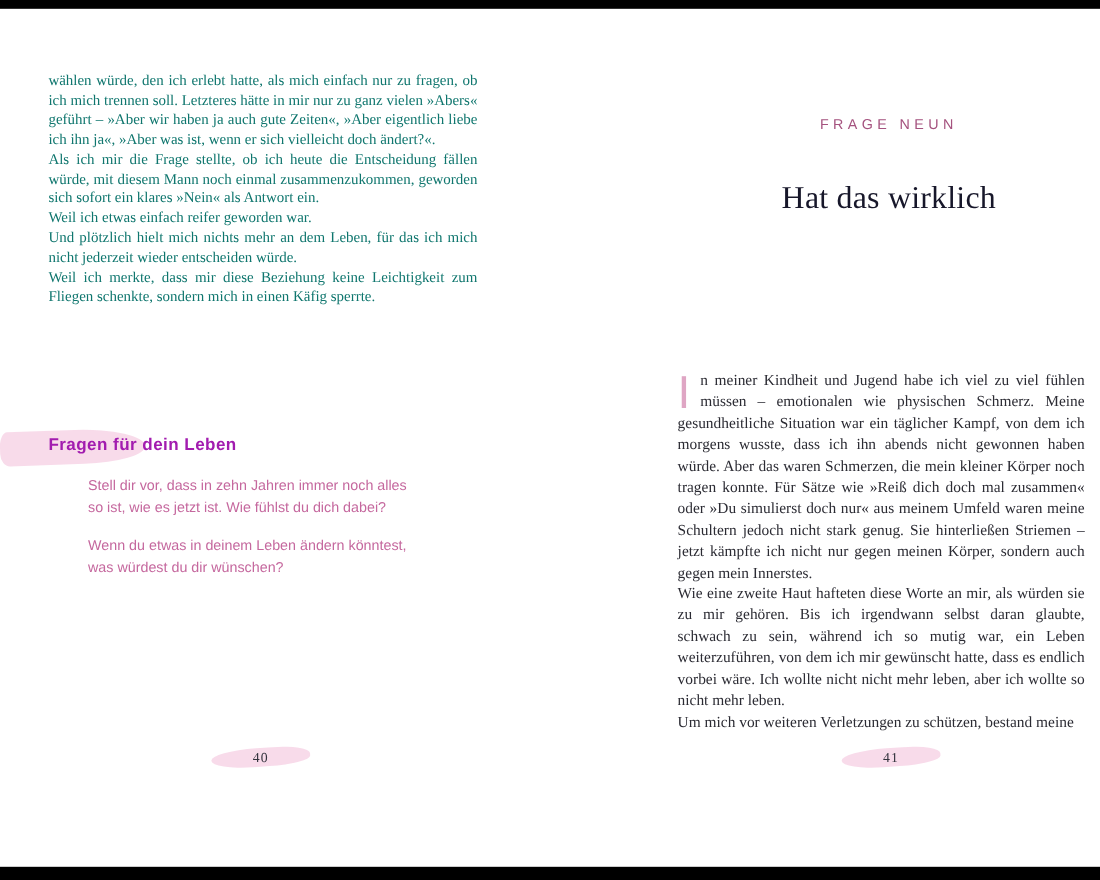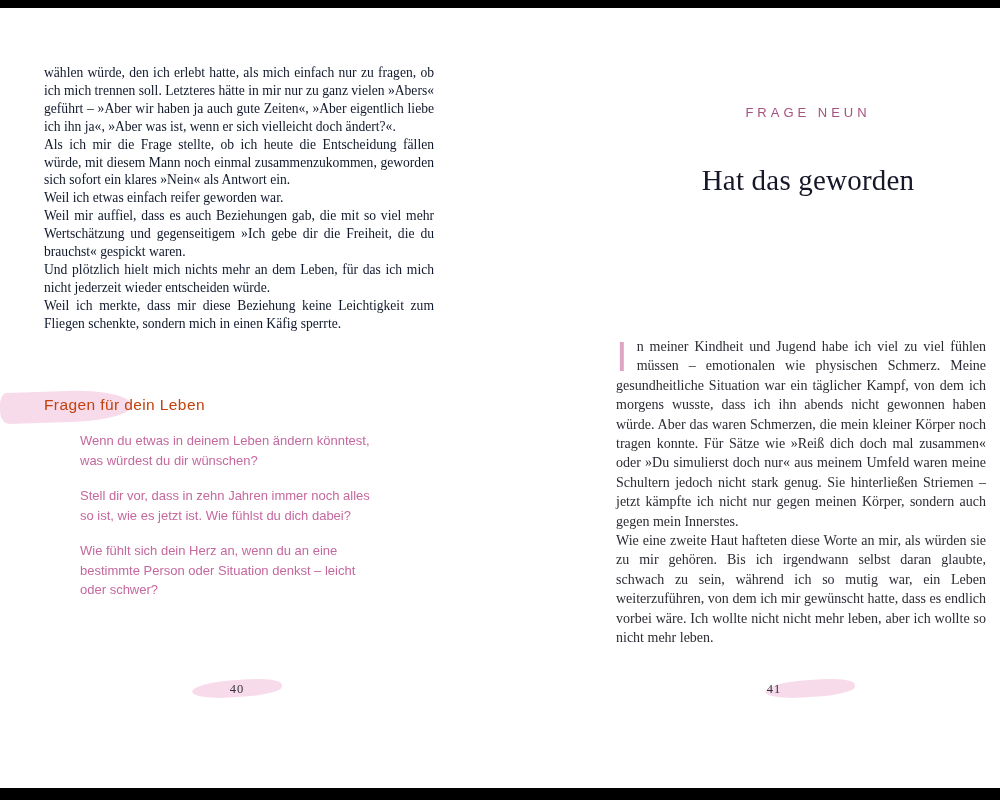--- a/index.html
+++ b/index.html
@@ -22,21 +22,21 @@
   .letterbox.bottom { bottom: 0; height: 12px; }
 
   
   .left-body {
     position: absolute;
     left: 44px;
     top: 64px;
     width: 390px;
     font-size: 13.6px;
     line-height: 17.9px;
-    color: #0f172a;
+    color: #0f766e;
     text-align: justify;
     hyphens: auto;
     -webkit-hyphens: auto;
   }
   .left-body p { margin: 0; }
 
   .brush {
     position: absolute;
     background: #f7d7e8;
     opacity: 0.9;
@@ -48,24 +48,24 @@
     height: 31px;
     border-radius: 8px 55% 48% 10px / 48% 62% 52% 42%;
     transform: rotate(-2deg);
   }
   .section-heading {
     position: absolute;
     left: 44px;
     top: 396px;
     margin: 0;
     font-family: "Liberation Sans", sans-serif;
-    font-weight: normal;
+    font-weight: bold;
     font-size: 15.5px;
     letter-spacing: 0.4px;
-    color: #c2410c;
+    color: #a21caf;
     z-index: 2;
   }
   .questions {
     position: absolute;
     left: 80px;
     top: 431px;
     width: 302px;
     font-family: "Liberation Sans", sans-serif;
     font-size: 13px;
     line-height: 19.5px;
@@ -126,21 +126,21 @@
     position: absolute;
     top: 682px;
     width: 90px;
     text-align: center;
     font-size: 12.5px;
     color: #33333d;
     z-index: 2;
     letter-spacing: 1px;
   }
   .page-number.left-num { left: 192px; text-align: center; }
-  .page-number.right-num { left: 729px; }
+  .page-number.right-num { left: 765px; }
   .num-brush {
     top: 680px;
     width: 90px;
     height: 17px;
     border-radius: 55% 45% 50% 50% / 60% 55% 50% 60%;
     transform: rotate(-4deg);
     z-index: 1;
   }
   .num-brush.left-num-brush { left: 192px; }
   .num-brush.right-num-brush { left: 765px; }
@@ -150,46 +150,45 @@
 
 <div class="screen">
 
   <div class="letterbox top"></div>
 
   <div>
     <div class="left-body">
       <p>wählen würde, den ich erlebt hatte, als mich einfach nur zu fragen, ob ich mich trennen soll. Letzteres hätte in mir nur zu ganz vielen »Abers« geführt – »Aber wir haben ja auch gute Zeiten«, »Aber eigentlich liebe ich ihn ja«, »Aber was ist, wenn er sich vielleicht doch ändert?«.</p>
       <p>Als ich mir die Frage stellte, ob ich heute die Entscheidung fällen würde, mit diesem Mann noch einmal zusammenzukommen, geworden sich sofort ein klares »Nein« als Antwort ein.</p>
       <p>Weil ich etwas einfach reifer geworden war.</p>
-      <p>Weil mir auffiel, dass es auch Beziehungen gab, die mit so viel mehr Wertschätzung und gegenseitigem »Ich gebe dir die Freiheit, die du brauchst« gespickt waren.</p>
       <p>Und plötzlich hielt mich nichts mehr an dem Leben, für das ich mich nicht jederzeit wieder entscheiden würde.</p>
       <p>Weil ich merkte, dass mir diese Beziehung keine Leichtigkeit zum Fliegen schenkte, sondern mich in einen Käfig sperrte.</p>
     </div>
 
     <div class="brush heading-brush"></div>
     <h2 class="section-heading">Fragen für dein Leben</h2>
 
     <div class="questions">
+      <p>Stell dir vor, dass in zehn Jahren immer noch alles so ist, wie es jetzt ist. Wie fühlst du dich dabei?</p>
       <p>Wenn du etwas in deinem Leben ändern könntest, was würdest du dir wünschen?</p>
-      <p>Stell dir vor, dass in zehn Jahren immer noch alles so ist, wie es jetzt ist. Wie fühlst du dich dabei?</p>
-      <p>Wie fühlt sich dein Herz an, wenn du an eine bestimmte Person oder Situation denkst – leicht oder schwer?</p>
     </div>
 
     <div class="brush num-brush left-num-brush"></div>
     <div class="page-number left-num">40</div>
   </div>
 
   <div>
     <div class="kicker">FRAGE NEUN</div>
 
-    <h1 class="chapter-title"><span>Hat das geworden</span><br></h1>
+    <h1 class="chapter-title"><span>Hat das wirklich</span><br></h1>
 
     <div class="right-body">
       <p><span class="dropcap">I</span><span>n meiner Kindheit und Jugend habe ich viel zu viel fühlen müssen – emotionalen wie physischen Schmerz. Meine gesundheitliche Situation war ein täglicher Kampf, von dem ich morgens wusste, dass ich ihn abends nicht gewonnen haben würde. Aber das waren Schmerzen, die mein kleiner Körper noch tragen konnte. Für Sätze wie »Reiß dich doch mal zusammen« oder »Du simulierst doch nur« aus meinem Umfeld waren meine Schultern jedoch nicht stark genug. Sie hinterließen Striemen – jetzt kämpfte ich nicht nur gegen meinen Körper, sondern auch gegen mein Innerstes.</span></p>
       <p>Wie eine zweite Haut hafteten diese Worte an mir, als würden sie zu mir gehören. Bis ich irgendwann selbst daran glaubte, schwach zu sein, während ich so mutig war, ein Leben weiterzuführen, von dem ich mir gewünscht hatte, dass es endlich vorbei wäre. Ich wollte nicht nicht mehr leben, aber ich wollte so nicht mehr leben.</p>
+      <p>Um mich vor weiteren Verletzungen zu schützen, bestand meine</p>
     </div>
 
     <div class="brush num-brush right-num-brush"></div>
     <div class="page-number right-num">41</div>
   </div>
 
   <div class="letterbox bottom"></div>
 
 </div>
 

